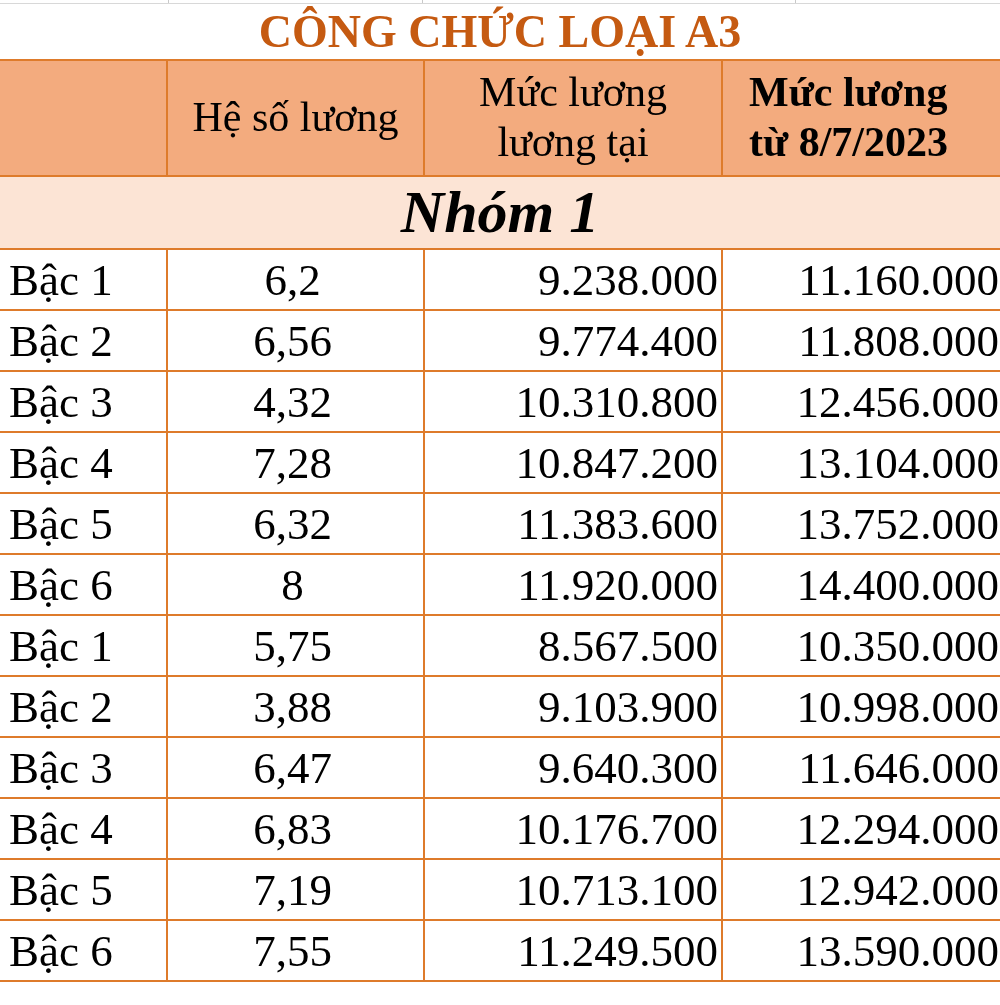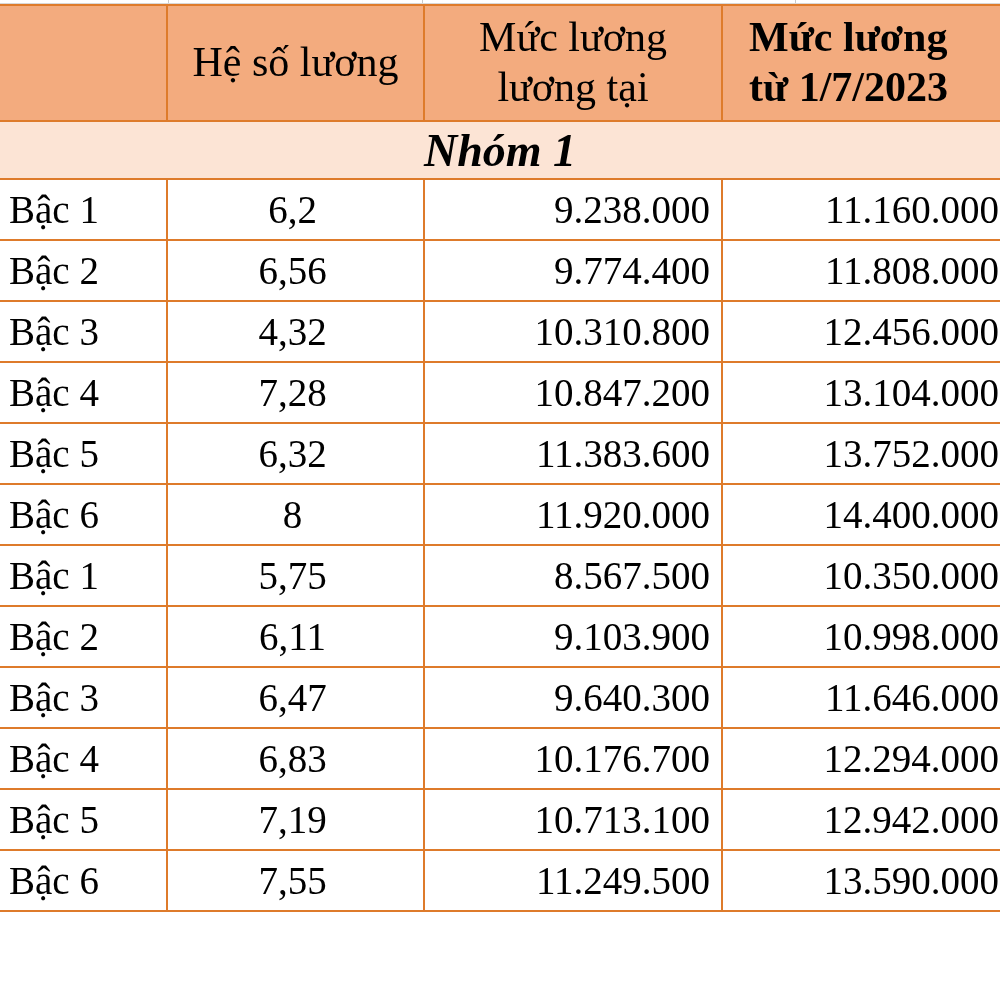--- a/index.html
+++ b/index.html
@@ -23,60 +23,63 @@
   }
   table.salary td:first-child,table.salary th:first-child{border-left:none;}
   table.salary td:last-child,table.salary th:last-child{border-right:none;}
   col.c1{width:167px;} col.c2{width:257px;} col.c3{width:298px;} col.c4{width:278px;}
   tr.row-header th{
     background:#F3AB7E;height:112px;font-size:42px;line-height:1.18;vertical-align:middle;
     text-align:center;
   }
   tr.row-header th.h4{font-weight:bold;text-align:left;padding-left:26px;}
   tr.row-group td{
-    background:#FCE4D5;height:54px;text-align:center;font-size:46px;font-weight:bold;
+    background:#FCE4D5;height:54px;text-align:center;font-size:60px;font-weight:bold;
     font-style:italic;vertical-align:middle;
   }
-  tr.row-data td{height:57px;font-size:39px;vertical-align:middle;background:#fff;}
+  tr.row-data td{height:57px;font-size:45px;vertical-align:middle;background:#fff;}
   td.cell-bac{text-align:left;padding-left:9px;}
   td.cell-heso{text-align:center;padding-right:7px;}
-  td.cell-hientai{text-align:right;padding-right:11px;}
+  td.cell-hientai{text-align:right;padding-right:3px;}
   td.cell-moi{text-align:right;font-weight:bold;}
 </style>
 </head>
 <body>
 
 <div class="page">
 
   <div class="top-sliver">
     <span class="tick t1"></span>
     <span class="tick t2"></span>
     <span class="tick t3"></span>
   </div>
 
+  <div class="title-row">
+    <h1>CÔNG CHỨC LOẠI A3</h1>
+  </div>
 
   <table class="salary">
     <colgroup>
         <col class="c1">
         <col class="c2">
         <col class="c3">
         <col class="c4">
       </colgroup>
 
     <tbody>
         <tr class="row-header">
       <th></th>
       <th>Hệ số lương</th>
       <th>
         <span>Mức lương</span><br>
         <span>lương tại</span>
       </th>
       <th class="h4">
         <span>Mức lương</span><br>
-        <span>từ 1/7/2023</span>
+        <span>từ 8/7/2023</span>
       </th>
     </tr>
 
     <tr class="row-group">
       <td colspan="4">Nhóm 1</td>
     </tr>
 
     <tr class="row-data">
       <td class="cell-bac">Bậc 1</td>
       <td class="cell-heso">6,2</td>
@@ -116,21 +119,21 @@
 
 
     <tr class="row-data">
       <td class="cell-bac">Bậc 1</td>
       <td class="cell-heso">5,75</td>
       <td class="cell-hientai">8.567.500</td>
       <td class="cell-moi">10.350.000</td>
     </tr>
     <tr class="row-data">
       <td class="cell-bac">Bậc 2</td>
-      <td class="cell-heso">6,11</td>
+      <td class="cell-heso">3,88</td>
       <td class="cell-hientai">9.103.900</td>
       <td class="cell-moi">10.998.000</td>
     </tr>
     <tr class="row-data">
       <td class="cell-bac">Bậc 3</td>
       <td class="cell-heso">6,47</td>
       <td class="cell-hientai">9.640.300</td>
       <td class="cell-moi">11.646.000</td>
     </tr>
     <tr class="row-data">

